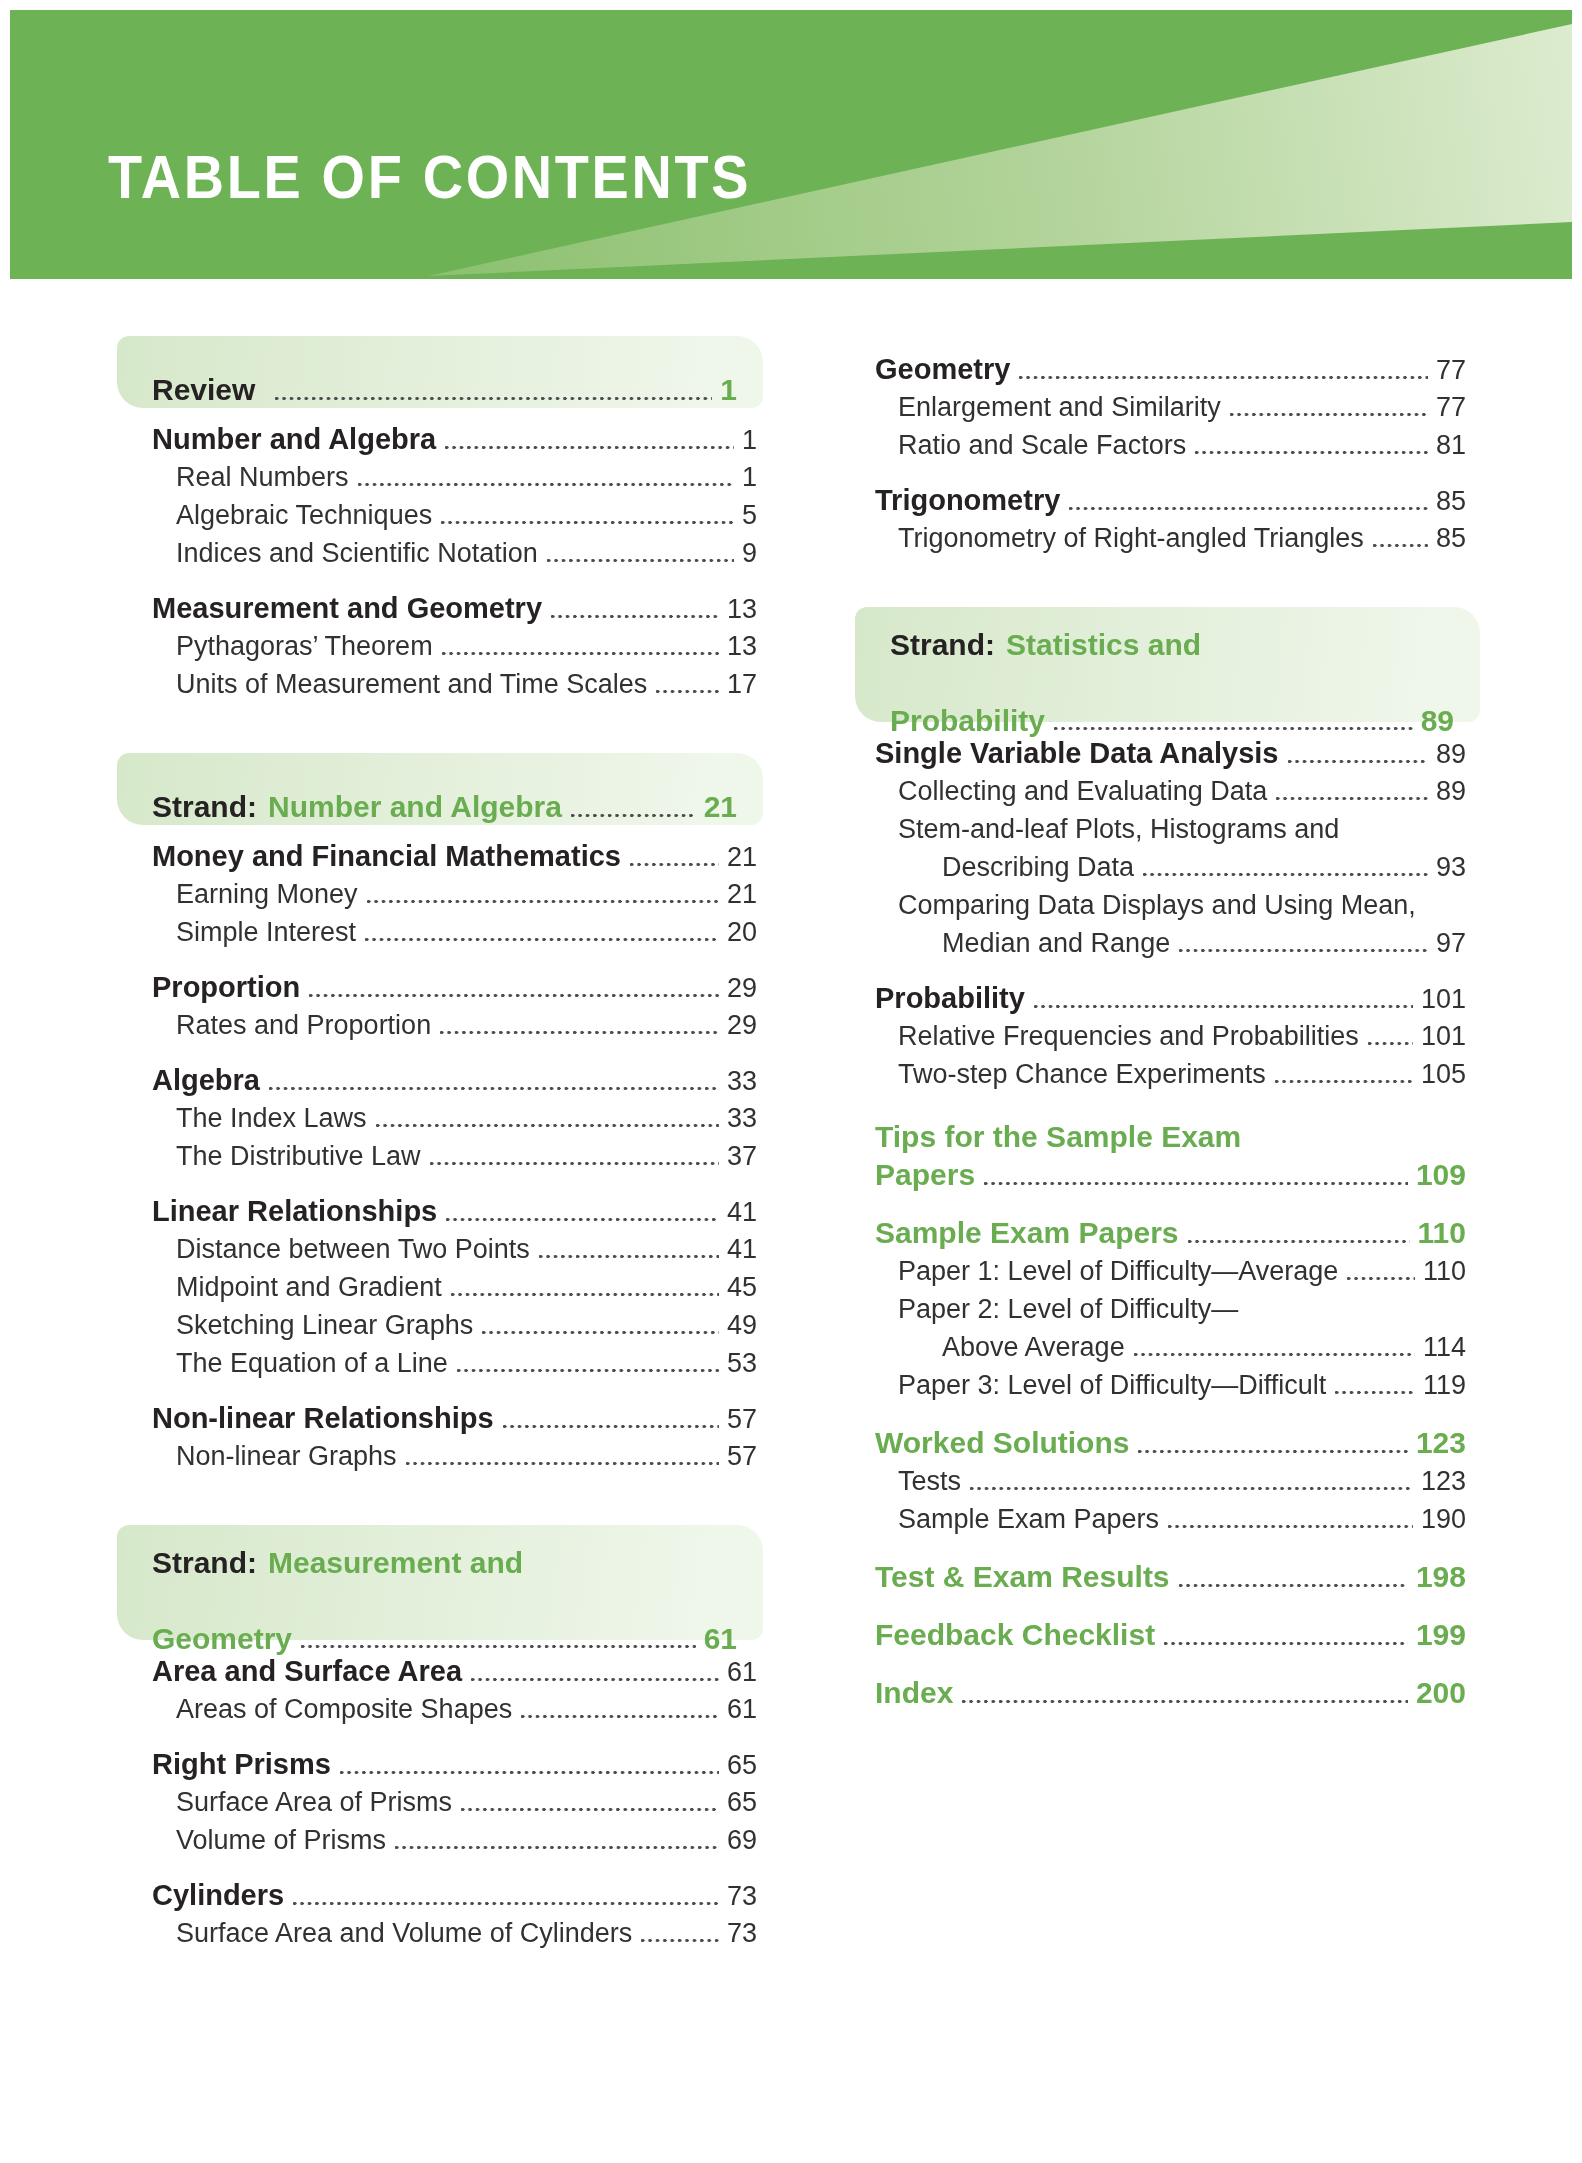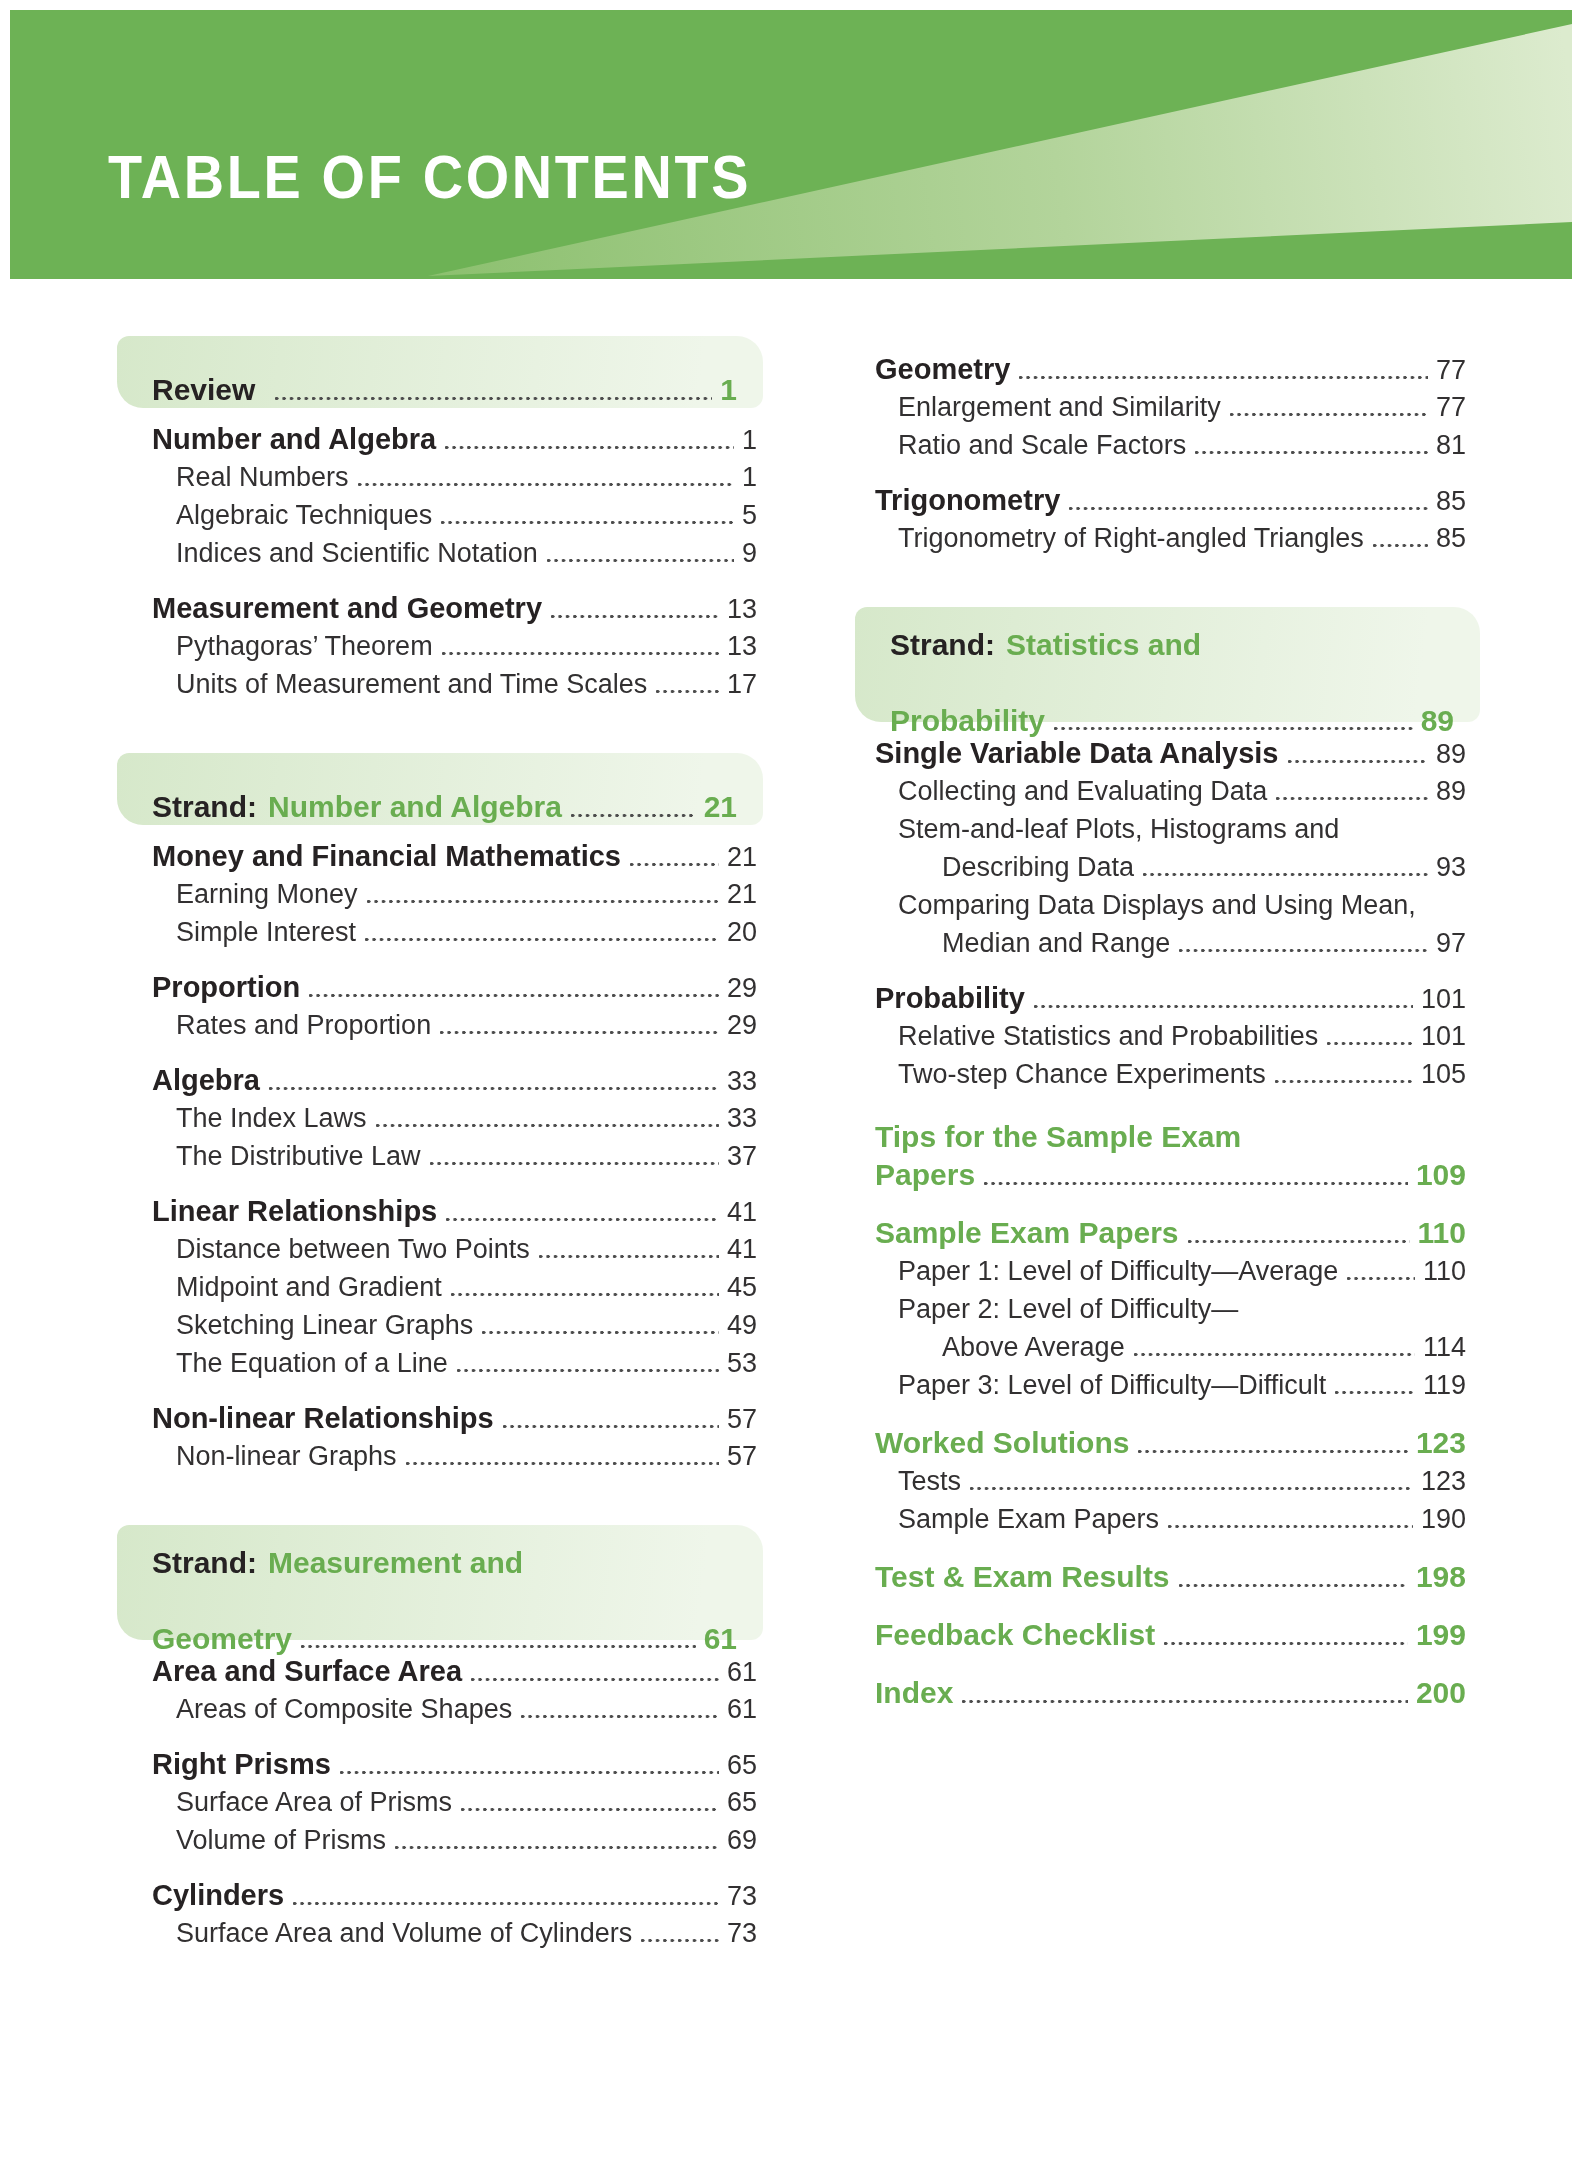--- a/index.html
+++ b/index.html
@@ -330,21 +330,21 @@
         <span>Median and Range</span>
         <span class="leader"></span>
         <span class="pg">97</span>
       </div>
       <div class="row row-head">
         <span>Probability</span>
         <span class="leader"></span>
         <span class="pg">101</span>
       </div>
       <div class="row row-sub">
-        <span>Relative Statistics and Probabilities</span>
+        <span>Relative Frequencies and Probabilities</span>
         <span class="leader"></span>
         <span class="pg">101</span>
       </div>
       <div class="row row-sub">
         <span>Two-step Chance Experiments</span>
         <span class="leader"></span>
         <span class="pg">105</span>
       </div>
       <div class="row row-ghead gh-first">
         <span>Tips for the Sample Exam</span>

